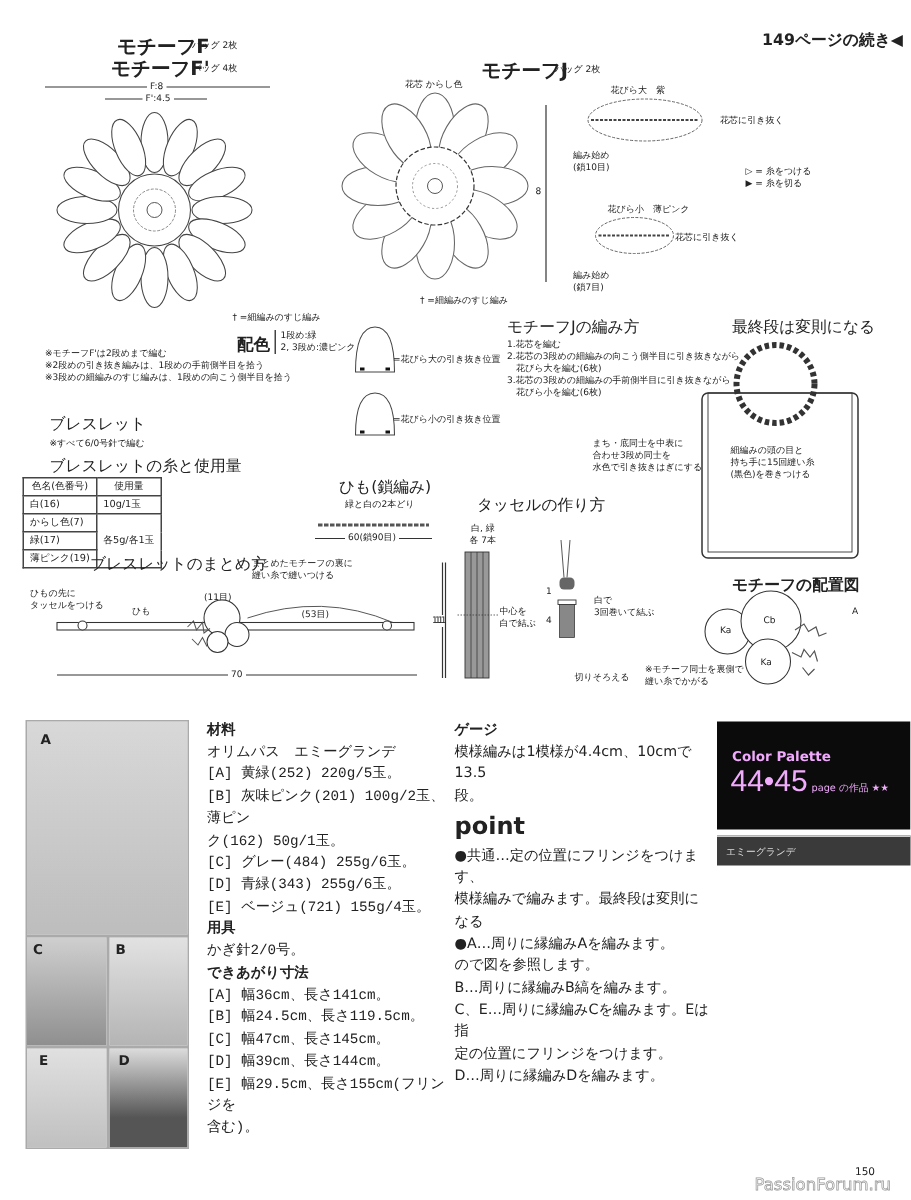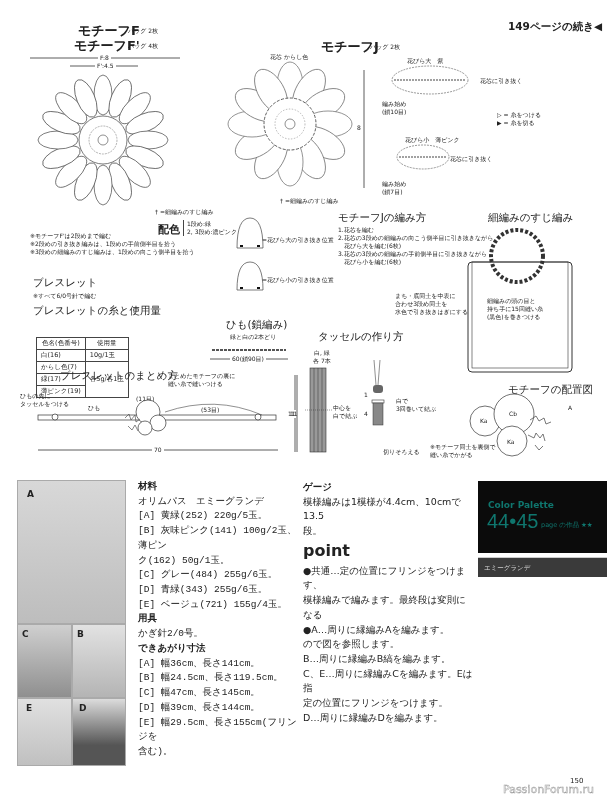--- a/index.html
+++ b/index.html
@@ -8,21 +8,21 @@
   .t-xs { font-size: 6px; line-height: 1.35; }
   .t-m { font-size: 9.5px; line-height: 1.55; }
   .t-h { font-size: 10.5px; }
   .t-big { font-size: 13px; font-weight: bold; }
   .bold { font-weight: bold; }
   svg { position: absolute; overflow: visible; }
   .petal { fill: #fff; stroke: #666; stroke-width: 0.7; }
   .line { stroke: #333; stroke-width: 0.8; fill: none; }
   table.yarn { border-collapse: collapse; font-size: 6.5px; }
   table.yarn td { border: 0.6px solid #444; padding: 1px 4px; height: 11px; }
-  .palette { background: #0b0b0b; color: #0f766e; }
+  .palette { background: #0b0b0b; color: #f0abfc; }
   .photo { background: linear-gradient(180deg,#d8d8d8,#bdbdbd); border: 0.5px solid #aaa; }
 </style>
 </head>
 <body>
 
 <div class="abs t-h bold" style="left:508px;top:20px;">149ページの続き◀</div>
 
 <div class="abs t-big" style="left:78px;top:22px;">モチーフF</div>
 <div class="abs t-xs" style="left:128px;top:27px;">バッグ 2枚</div>
 <div class="abs t-big" style="left:74px;top:37px;">モチーフF'</div>
@@ -143,41 +143,41 @@
 
 <div class="abs t-h" style="left:338px;top:211px;">モチーフJの編み方</div>
 <div class="abs t-xs" style="left:338px;top:226px;">
   <div>1.花芯を編む</div>
   <div>2.花芯の3段めの細編みの向こう側半目に引き抜きながら</div>
   <div>　花びら大を編む(6枚)</div>
   <div>3.花芯の3段めの細編みの手前側半目に引き抜きながら</div>
   <div>　花びら小を編む(6枚)</div>
 </div>
 
-<div class="abs t-h" style="left:488px;top:211px;">細編みのすじ編み</div>
+<div class="abs t-h" style="left:488px;top:211px;">最終段は変則になる</div>
 <svg style="left:0;top:0;" width="607" height="800">
   <circle cx="517" cy="256" r="26" fill="none" stroke="#333" stroke-width="4" stroke-dasharray="3 2"></circle>
   <rect x="468" y="262" width="104" height="110" rx="4" fill="none" stroke="#333" stroke-width="1"></rect>
   <rect x="472" y="262" width="96" height="106" fill="none" stroke="#333" stroke-width="0.6"></rect>
 </svg>
 <div class="abs t-xs" style="left:395px;top:292px;">
   <div>まち・底同士を中表に</div>
   <div>合わせ3段め同士を</div>
   <div>水色で引き抜きはぎにする</div>
 </div>
 <div class="abs t-xs" style="left:487px;top:297px;">
   <div>細編みの頭の目と</div>
   <div>持ち手に15回縫い糸</div>
   <div>(黒色)を巻きつける</div>
 </div>
 
 <div class="abs t-h" style="left:33px;top:276px;">ブレスレット</div>
 <div class="abs t-xs" style="left:33px;top:292px;">※すべて6/0号針で編む</div>
 <div class="abs t-h" style="left:33px;top:304px;font-family:Liberation Serif, serif;">ブレスレットの糸と使用量</div>
-<table class="yarn abs" style="left:36px;top:318px;margin-top:19px;">
+<table class="yarn abs" style="left:15px;top:318px;">
   <tbody>
       <tr>
     <td style="text-align:center;">色名(色番号)</td>
     <td style="text-align:center;">使用量</td>
   </tr>
   <tr>
     <td>白(16)</td>
     <td>10g/1玉</td>
   </tr>
   <tr>
@@ -251,21 +251,21 @@
   <div>白で結ぶ</div>
 </div>
 <div class="abs t-xs" style="left:364px;top:391px;">1</div>
 <div class="abs t-xs" style="left:364px;top:410px;">4</div>
 <div class="abs t-xs" style="left:396px;top:397px;">
   <div>白で</div>
   <div>3回巻いて結ぶ</div>
 </div>
 <div class="abs t-xs" style="left:383px;top:448px;">切りそろえる</div>
 
-<div class="abs t-h" style="left:508px;top:383px;">モチーフの配置図</div>
+<div class="abs t-h" style="left:488px;top:383px;font-weight:bold;">モチーフの配置図</div>
 <svg style="left:0;top:0;" width="607" height="800">
   <circle cx="485" cy="421" r="15" fill="#fff" stroke="#333" stroke-width="0.7"></circle>
   <circle cx="514" cy="414" r="20" fill="#fff" stroke="#333" stroke-width="0.7"></circle>
   <circle cx="512" cy="441" r="15" fill="#fff" stroke="#333" stroke-width="0.7"></circle>
   <path d="M530 420 l6 -4 l3 5 l5 -3 l2 6 l5 -2 M528 435 l6 3 l2 -5 l4 5 l3 -4 l2 7 M535 445 l4 5 l4 -4" stroke="#555" stroke-width="0.8" fill="none"></path>
 </svg>
 <div class="abs t-xs" style="left:509px;top:410px;">Cb</div>
 <div class="abs t-xs" style="left:480px;top:417px;">Ka</div>
 <div class="abs t-xs" style="left:507px;top:438px;">Ka</div>
 <div class="abs t-xs" style="left:568px;top:404px;">A</div>
@@ -287,21 +287,21 @@
   <span class="abs bold" style="left:8px;top:4px;font-size:9px;">E</span>
 </div>
 <div class="abs photo" style="left:72px;top:698px;width:54px;height:68px;background:linear-gradient(180deg,#dcdcdc,#555 70%);">
   <span class="abs bold" style="left:6px;top:4px;font-size:9px;">D</span>
 </div>
 
 <div class="abs t-m" style="left:138px;top:480px;width:160px;font-family:Liberation Mono, monospace;">
   <div class="bold">材料</div>
   <div>オリムパス　エミーグランデ</div>
   <div>[A] 黄緑(252) 220g/5玉。</div>
-  <div>[B] 灰味ピンク(141) 100g/2玉、薄ピン</div>
+  <div>[B] 灰味ピンク(201) 100g/2玉、薄ピン</div>
   <div>ク(162) 50g/1玉。</div>
   <div>[C] グレー(484) 255g/6玉。</div>
   <div>[D] 青緑(343) 255g/6玉。</div>
   <div>[E] ベージュ(721) 155g/4玉。</div>
   <div class="bold">用具</div>
   <div>かぎ針2/0号。</div>
   <div class="bold">できあがり寸法</div>
   <div>[A] 幅36cm、長さ141cm。</div>
   <div>[B] 幅24.5cm、長さ119.5cm。</div>
   <div>[C] 幅47cm、長さ145cm。</div>

